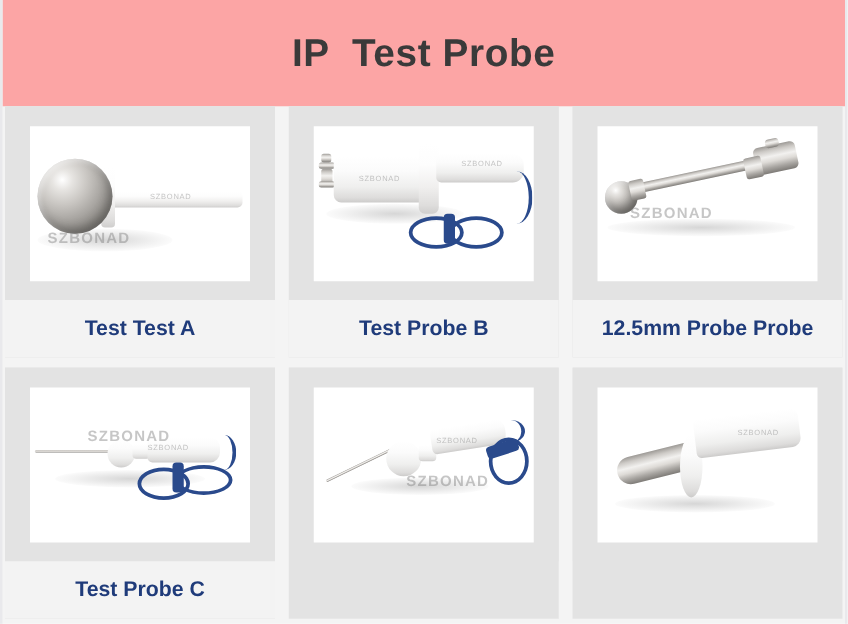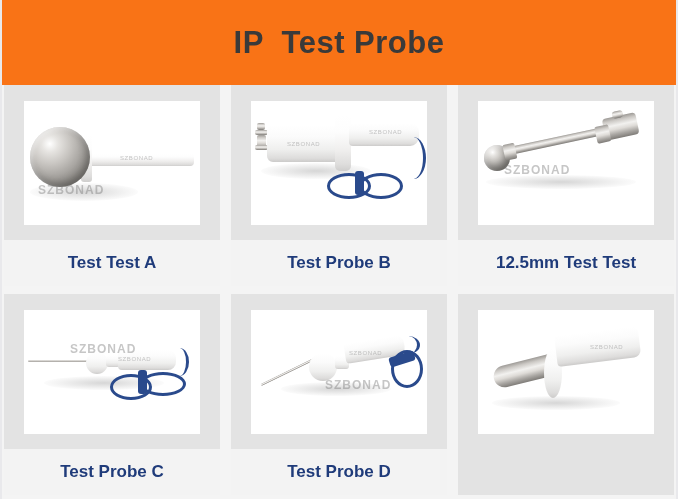--- a/index.html
+++ b/index.html
@@ -23,21 +23,21 @@
     background: #f4f4f4;
     box-sizing: border-box;
     border-left: 2px solid #e9e9ec;
     border-right: 2px solid #e9e9ec;
     overflow: hidden;
   }
 
   
   .page-header {
     height: 85px;
-    background: #f97316;
+    background: #fca5a5;
     display: flex;
     align-items: center;
     justify-content: center;
   }
   .page-title {
     font-size: 31px;
     font-weight: bold;
     color: #3a3a3a;
     letter-spacing: 0.5px;
     white-space: pre;
@@ -240,21 +240,21 @@
             <div class="metal-rod" style="left:118px; top:26px; width:14px; height:17px;
                  transform:rotate(-12deg); transform-origin:left center; border-radius:2px;"></div>
 
             <div class="metal-rod" style="left:134px; top:10px; width:11px; height:7px;
                  transform:rotate(-12deg); border-radius:3px;"></div>
             <div class="wm wm-big" style="left:26px; top:62px;">SZBONAD</div>
           </div>
         </div>
       </div>
       <div class="card-caption">
-        <span class="caption-text">12.5mm Test Test</span>
+        <span class="caption-text">12.5mm Probe Probe</span>
       </div>
     </div>
 
     <div class="card">
       <div class="card-media">
         <div class="photo">
           <div class="art">
             <div class="shadow-soft" style="left:20px; top:66px; width:120px; height:14px;"></div>
 
             <div class="metal-rod" style="left:4px; top:50px; width:66px; height:2px;"></div>
@@ -300,23 +300,20 @@
             <div class="cord-line" style="left:146px; top:26px; width:20px; height:18px;
                  border-top:none; border-right:3px solid #2a4a8c; border-radius:0 60% 60% 0;"></div>
             <div class="cord" style="left:140px; top:40px; width:26px; height:32px;"></div>
             <div class="metal-rod" style="left:138px; top:44px; width:26px; height:10px;
                  background:#2a4a8c; border-radius:3px; transform:rotate(-18deg);"></div>
             <div class="wm wm-small" style="left:98px; top:40px;">SZBONAD</div>
             <div class="wm wm-big" style="left:74px; top:68px;">SZBONAD</div>
           </div>
         </div>
       </div>
-      <div class="card-caption">
-        <span class="caption-text">Test Probe D</span>
-      </div>
     </div>
 
     <div class="card">
       <div class="card-media">
         <div class="photo">
           <div class="art">
             <div class="shadow-soft" style="left:14px; top:86px; width:128px; height:14px;"></div>
 
             <div class="metal-rod" style="left:16px; top:58px; width:62px; height:22px;
                  transform:rotate(-14deg); transform-origin:left center;

